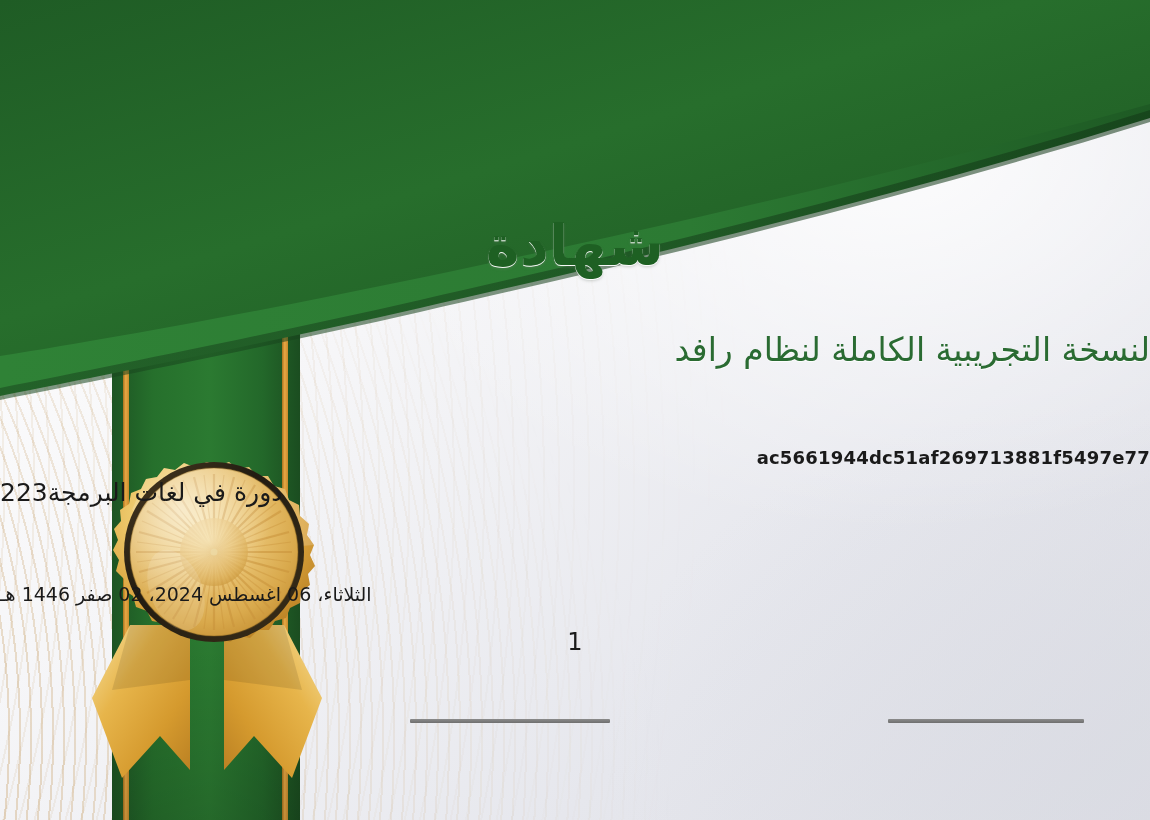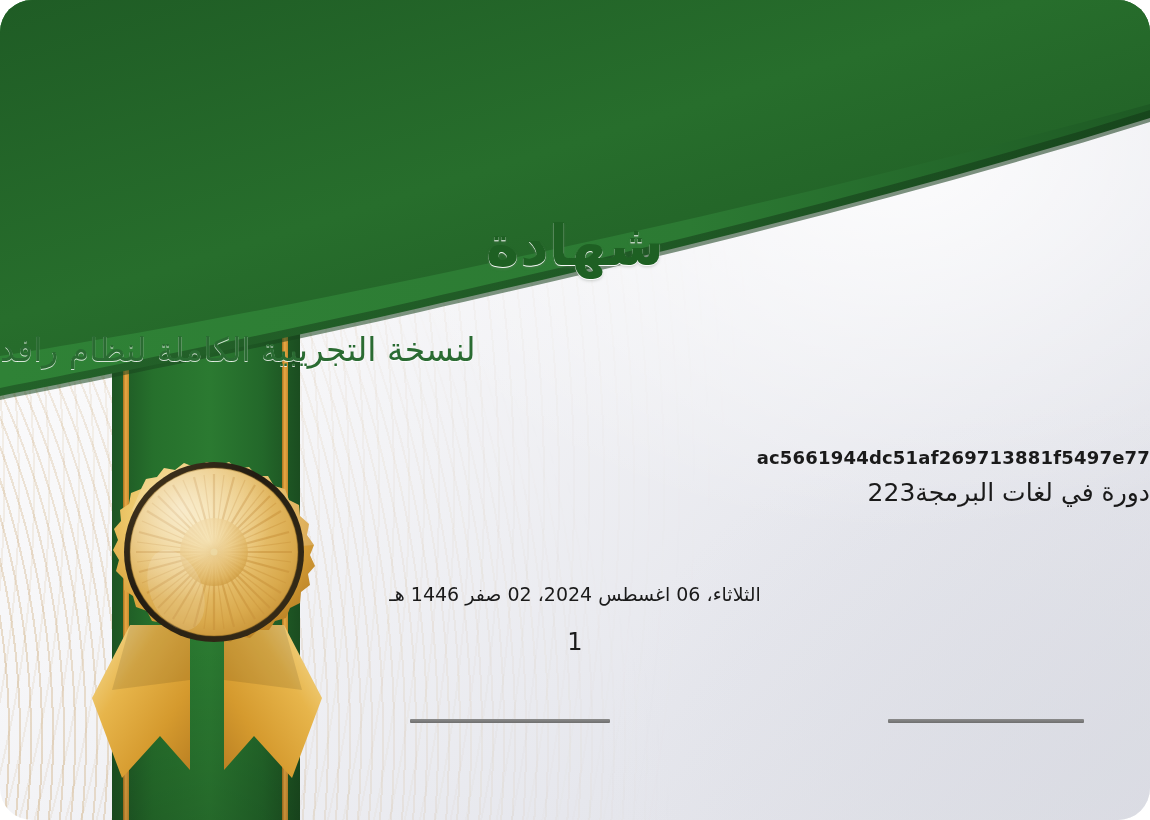--- a/index.html
+++ b/index.html
@@ -4,21 +4,20 @@
 <style>
   html,body{margin:0;padding:0;}
   body{
     width:1150px;height:820px;overflow:hidden;
     font-family:"DejaVu Sans","Liberation Sans",sans-serif;
     background:#ffffff;
   }
   .cert{
     position:relative;width:1150px;height:820px;overflow:hidden;
     background:linear-gradient(135deg,#ffffff 0%,#f6f6f8 35%,#e6e7ed 70%,#dcdde4 100%);
-    border-radius:32px;
   }
 
   
   .tex-arcs{
     position:absolute;left:-760px;top:-200px;width:2050px;height:1800px;
     background:
       repeating-radial-gradient(circle at 0% 52%,
         rgba(205,170,120,0) 0px,
         rgba(205,170,120,0) 9px,
         rgba(205,170,120,.55) 9px,
@@ -73,34 +72,34 @@
   .medal{position:absolute;left:72px;top:440px;width:270px;height:350px;}
 
   
   .title{
     position:absolute;left:0;right:0;top:212px;text-align:center;
     font-size:57px;font-weight:bold;color:#1e6023;
     direction:rtl;letter-spacing:0px;
     text-shadow:0 1px 0 rgba(255,255,255,.95),0 2px 3px rgba(120,130,120,.35);
   }
   .subtitle{
-    position:absolute;left:0;right:0;top:330px;text-align:left;
+    position:absolute;left:0;right:0;top:330px;text-align:right;
     font-size:33px;color:#2a6b32;direction:rtl;
     text-shadow:0 1px 0 rgba(255,255,255,.8);
   }
   .hash{
     position:absolute;left:0;right:0;top:447px;text-align:right;
     font-size:18px;font-weight:bold;color:#1a1a1a;letter-spacing:.2px;
   }
   .course{
-    position:absolute;left:0;right:0;top:478px;text-align:right;
+    position:absolute;left:0;right:0;top:478px;text-align:left;
     font-size:25px;color:#1a1a1a;direction:rtl;
   }
   .date{
-    position:absolute;left:0;right:0;top:583px;text-align:center;
+    position:absolute;left:0;right:0;top:583px;text-align:left;
     font-size:19px;color:#1a1a1a;direction:rtl;
   }
   .count{
     position:absolute;left:0;right:0;top:628px;text-align:center;
     font-size:24px;color:#1a1a1a;
   }
 
   
   .sigline{
     position:absolute;height:4px;

